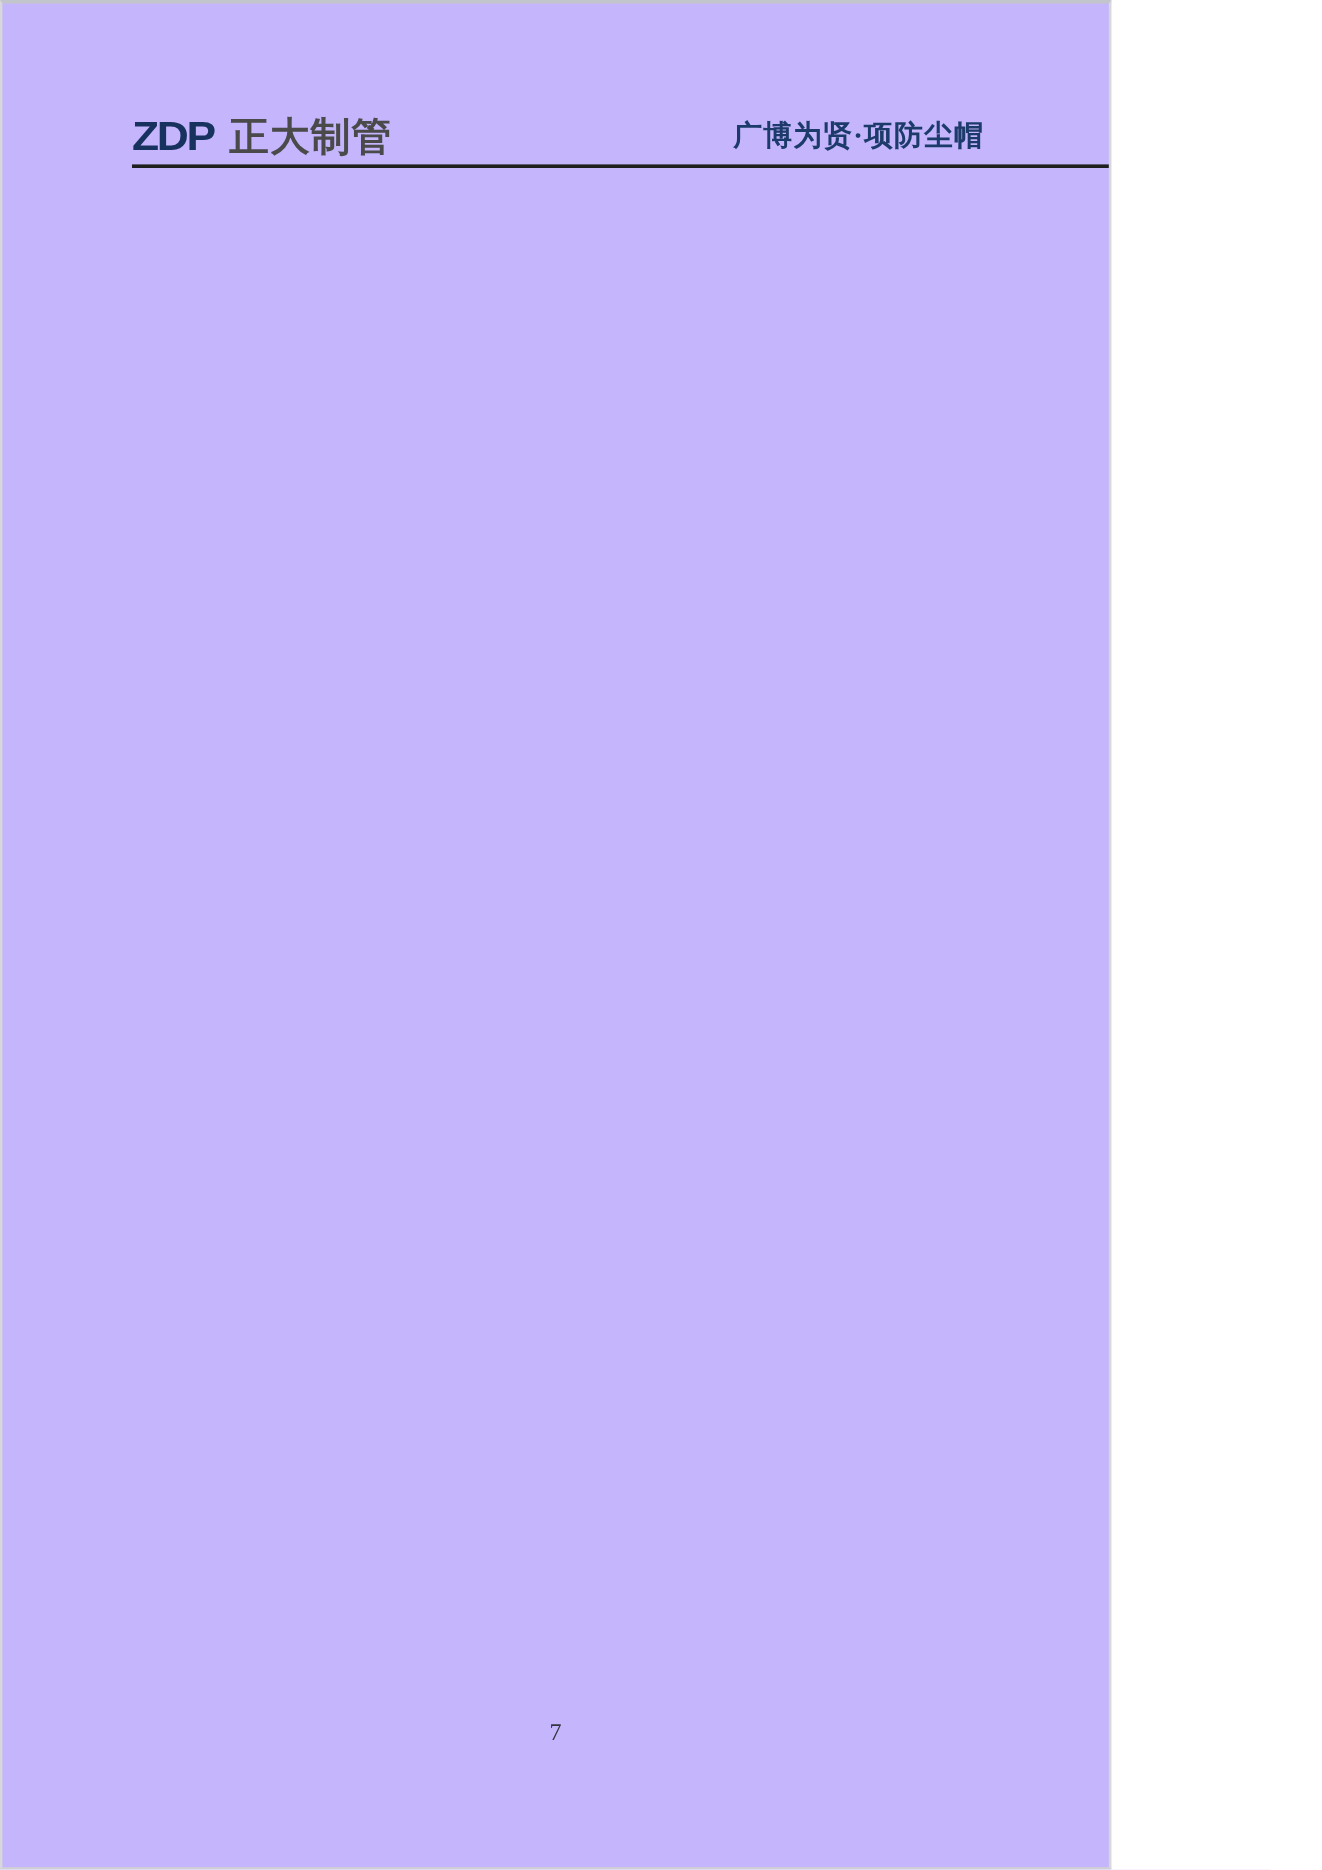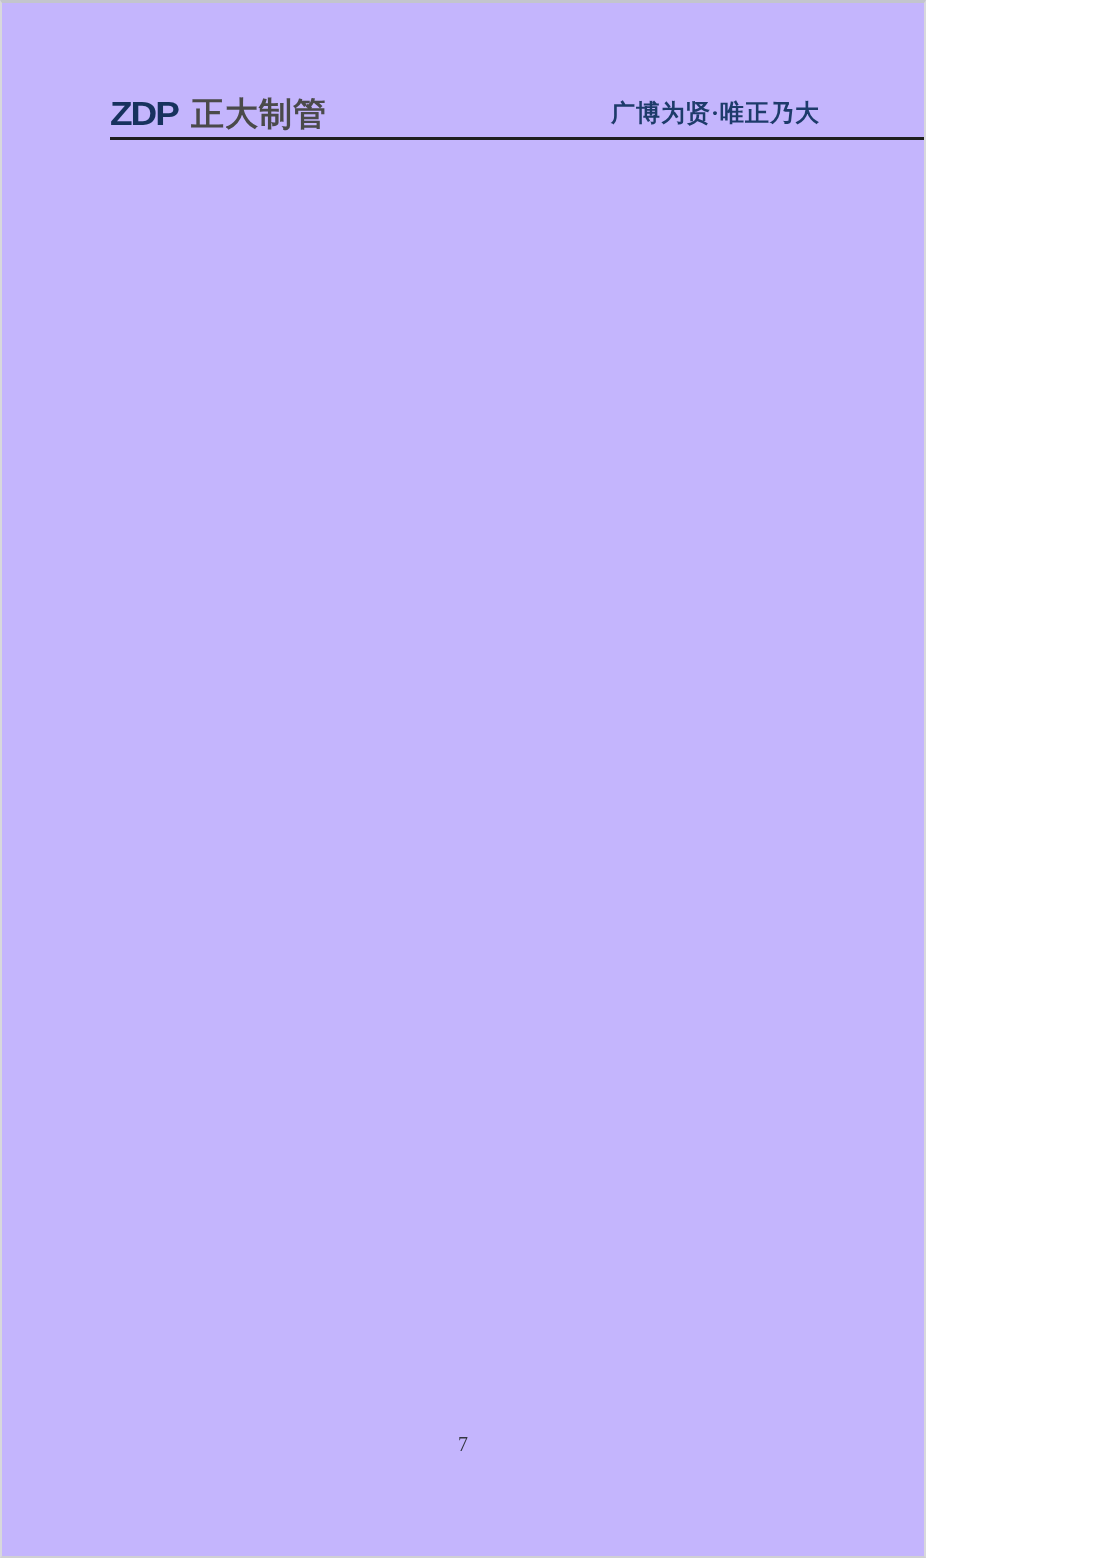--- a/index.html
+++ b/index.html
@@ -104,21 +104,21 @@
 </head>
 <body>
 
 <div class="page">
 
   <div class="page-header">
     <div class="logo">
       <span class="logo-mark">ZDP</span>
       <span class="logo-company">正大制管</span>
     </div>
-    <div class="slogan">广博为贤·唯正乃大</div>
+    <div class="slogan">广博为贤·项防尘帽</div>
   </div>
 
   <div class="header-rule"></div>
 
 
   <div class="page-footer">
     <span class="page-number">7</span>
   </div>
 
 </div>

